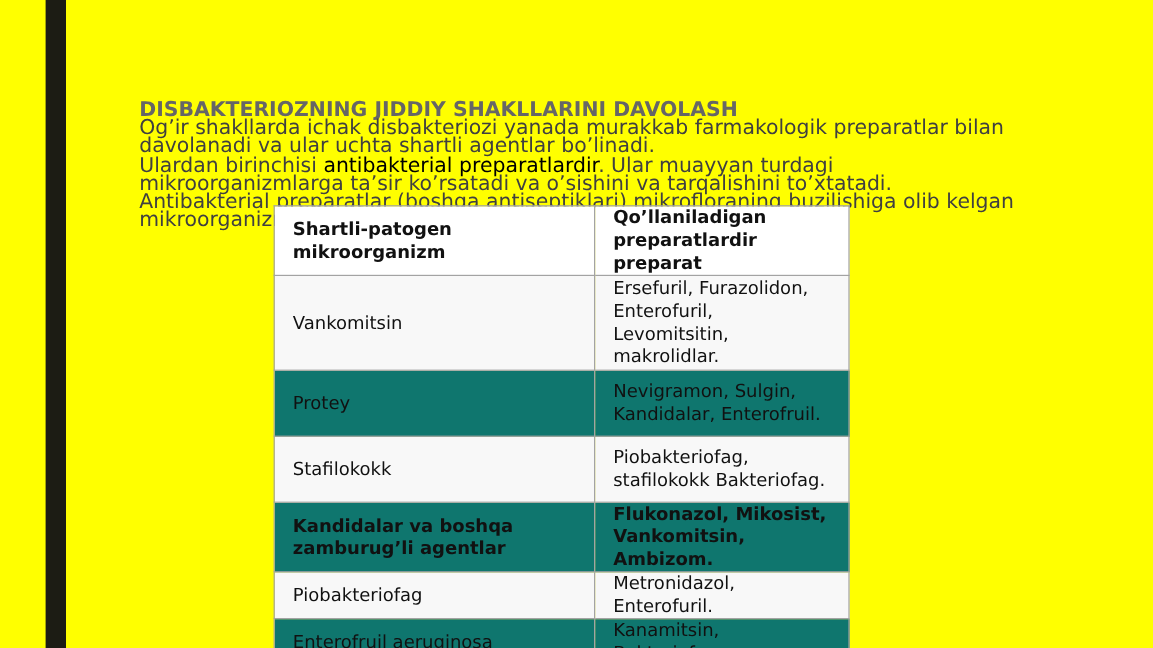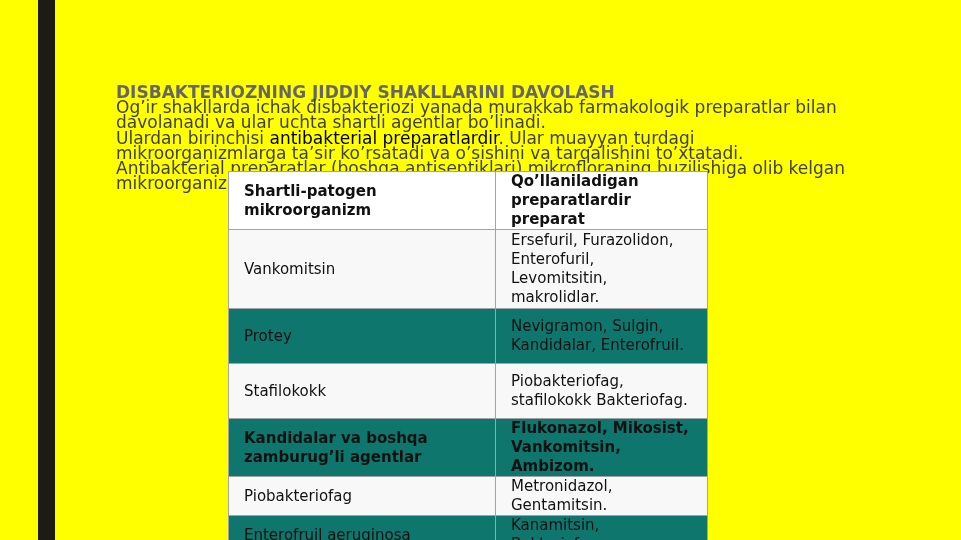--- a/index.html
+++ b/index.html
@@ -49,20 +49,20 @@
   <tr class="odd r3">
     <td class="c1">Stafilokokk</td>
     <td>Piobakteriofag, stafilokokk Bakteriofag.</td>
   </tr>
   <tr class="even r4">
     <td class="c1">Kandidalar va boshqa zamburug’li agentlar</td>
     <td>Flukonazol, Mikosist, Vankomitsin, Ambizom.</td>
   </tr>
   <tr class="odd r5">
     <td class="c1">Piobakteriofag</td>
-    <td>Metronidazol, Gentamitsin.</td>
+    <td>Metronidazol, Enterofuril.</td>
   </tr>
   <tr class="even r6">
     <td class="c1">Enterofruil aeruginosa</td>
     <td>Kanamitsin, Bakteriofag.</td>
   </tr>
 </tbody>
   </table>
 
 </body></html>

